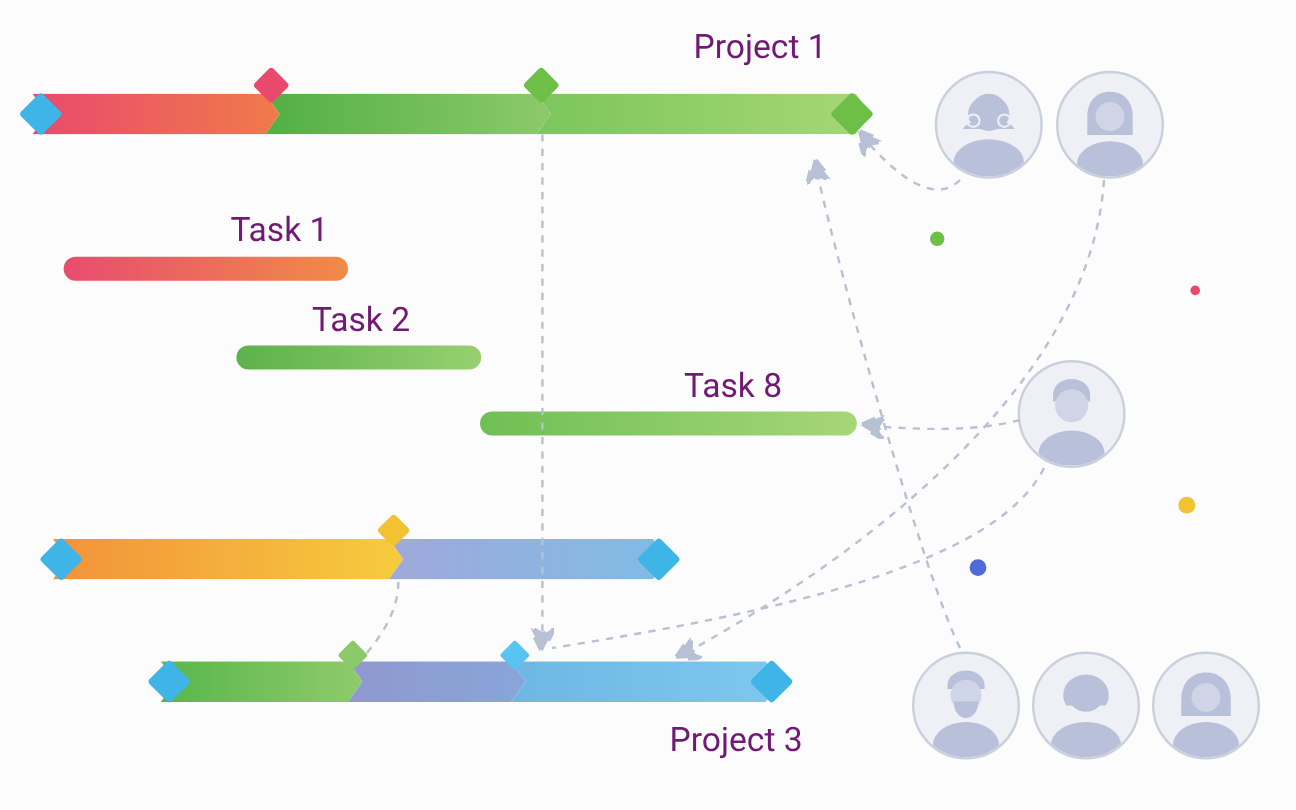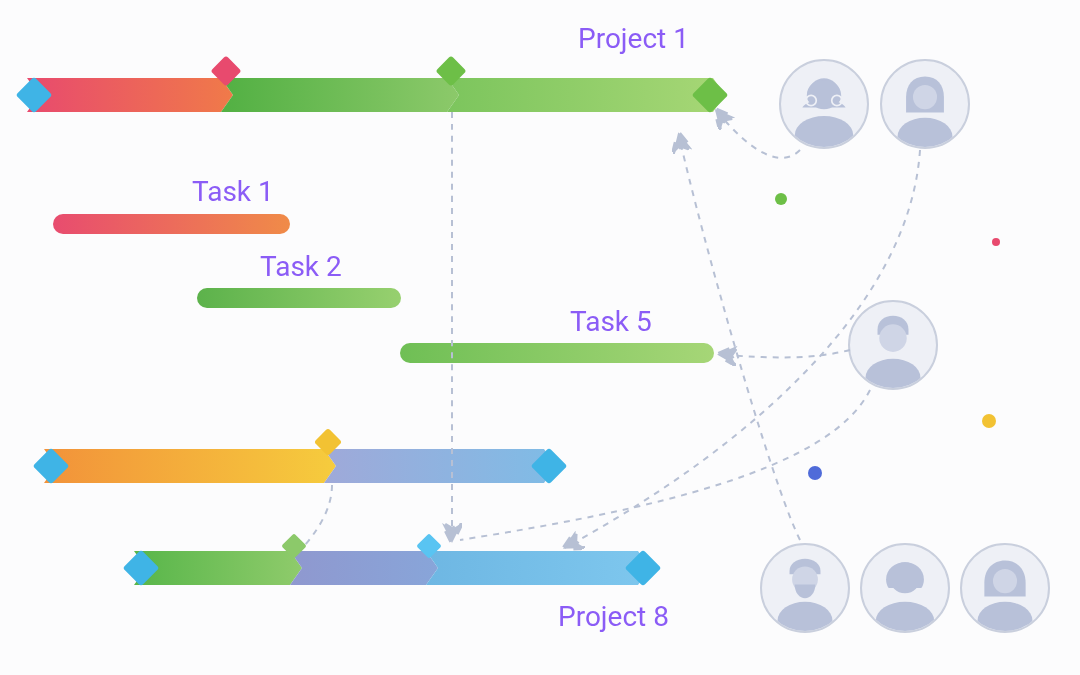--- a/index.html
+++ b/index.html
@@ -1,17 +1,17 @@
 <!DOCTYPE html>
 <html><head>
 <meta charset="utf-8">
 <style>
   html,body{margin:0;padding:0;width:1080px;height:675px;background:#fcfcfd;font-family:-apple-system,BlinkMacSystemFont,"Segoe UI",Roboto,sans-serif;overflow:hidden;position:relative}
   .canvas{position:relative;width:1080px;height:675px}
-  .label{position:absolute;color:#8b5cf6;font-size:28px;font-weight:400;white-space:nowrap}
+  .label{position:absolute;color:#701a75;font-size:28px;font-weight:400;white-space:nowrap}
   
   .bar{position:absolute;height:34px}
   .seg{position:absolute;top:0;height:34px}
   
   .first-seg{clip-path:polygon(0 0, calc(100% - 12px) 0, 100% 50%, calc(100% - 12px) 100%, 0 100%, 12px 50%)}
   .mid-seg  {clip-path:polygon(0 0, calc(100% - 12px) 0, 100% 50%, calc(100% - 12px) 100%, 0 100%, 12px 50%)}
   .last-seg {clip-path:polygon(0 0, calc(100% - 12px) 0, 100% 50%, calc(100% - 12px) 100%, 0 100%, 12px 50%)}
   
   .task-bar{position:absolute;height:20px;border-radius:10px}
   
@@ -61,41 +61,41 @@
   <div class="diamond c-red" style="left:215px;top:60px;width:22px;height:22px"></div>
   <div class="diamond c-green" style="left:440px;top:60px;width:22px;height:22px"></div>
   <div class="diamond c-green" style="left:697px;top:82px"></div>
 
   <div class="label" style="left:192px;top:175px">Task 1</div>
   <div class="task-bar grad-task1" style="left:53px;top:214px;width:237px"></div>
 
   <div class="label" style="left:260px;top:250px">Task 2</div>
   <div class="task-bar grad-task2" style="left:197px;top:288px;width:204px"></div>
 
-  <div class="label" style="left:570px;top:305px">Task 5</div>
+  <div class="label" style="left:570px;top:305px">Task 8</div>
   <div class="task-bar grad-task3" style="left:400px;top:343px;width:314px"></div>
 
   <div class="bar" style="left:44px;top:449px;width:520px">
     <div class="seg first-seg grad-orange-yellow" style="left:0;width:292px"></div>
     <div class="seg last-seg grad-lilac-blue" style="left:280px;width:232px"></div>
   </div>
   <div class="diamond c-blue" style="left:38px;top:453px"></div>
   <div class="diamond c-yellow" style="left:318px;top:432px;width:20px;height:20px"></div>
   <div class="diamond c-blue" style="left:536px;top:453px"></div>
 
   <div class="bar" style="left:134px;top:551px;width:520px">
     <div class="seg first-seg grad-p3a" style="left:0;width:168px"></div>
     <div class="seg mid-seg grad-p3b" style="left:156px;width:148px"></div>
     <div class="seg last-seg grad-p3c" style="left:292px;width:224px"></div>
   </div>
   <div class="diamond c-blue" style="left:128px;top:555px"></div>
   <div class="diamond-sm c-green-l" style="left:285px;top:537px"></div>
   <div class="diamond-sm c-blue2" style="left:420px;top:537px"></div>
   <div class="diamond c-blue" style="left:630px;top:555px"></div>
-  <div class="label" style="left:558px;top:600px">Project 8</div>
+  <div class="label" style="left:558px;top:600px">Project 3</div>
 
   <div class="dot" style="left:775px;top:193px;width:12px;height:12px;background:#6dbf47"></div>
   <div class="dot" style="left:992px;top:238px;width:8px;height:8px;background:#e84a6e"></div>
   <div class="dot" style="left:982px;top:414px;width:14px;height:14px;background:#f2c233"></div>
   <div class="dot" style="left:808px;top:466px;width:14px;height:14px;background:#4f6bd9"></div>
 
   <div class="avatar" style="left:779px;top:59px">
     <svg viewBox="0 0 100 100">
         <circle cx="50" cy="38" r="18" fill="#b8c1d9"></circle>
         <path d="M50 22c-10 0-20 6-20 18 0 3 1 6 3 8-6 2-8 6-8 6h50s-2-4-8-6c2-2 3-5 3-8 0-12-10-18-20-18z" fill="#b8c1d9"></path>

